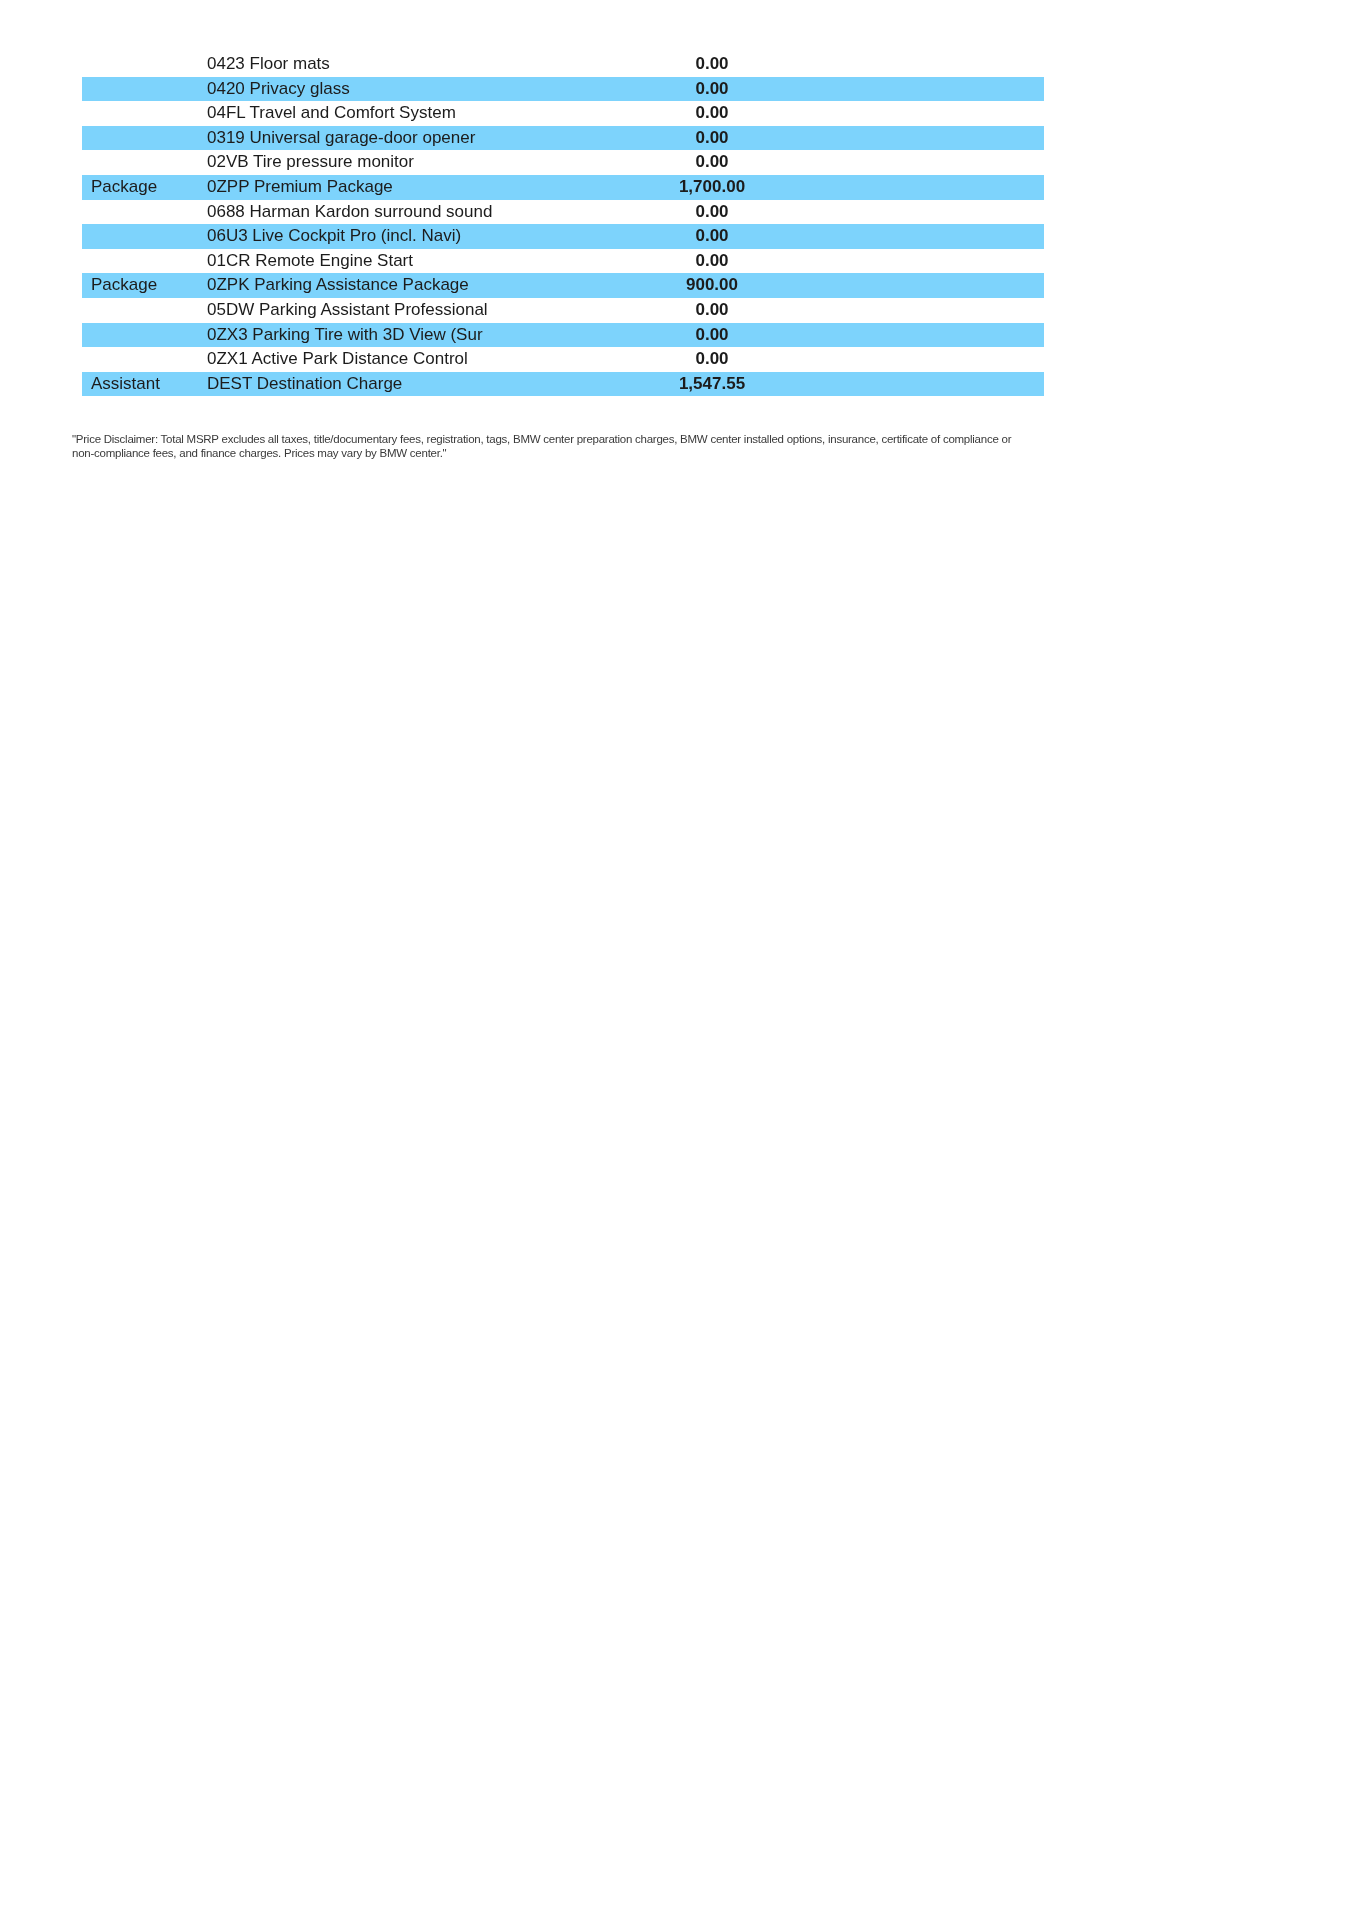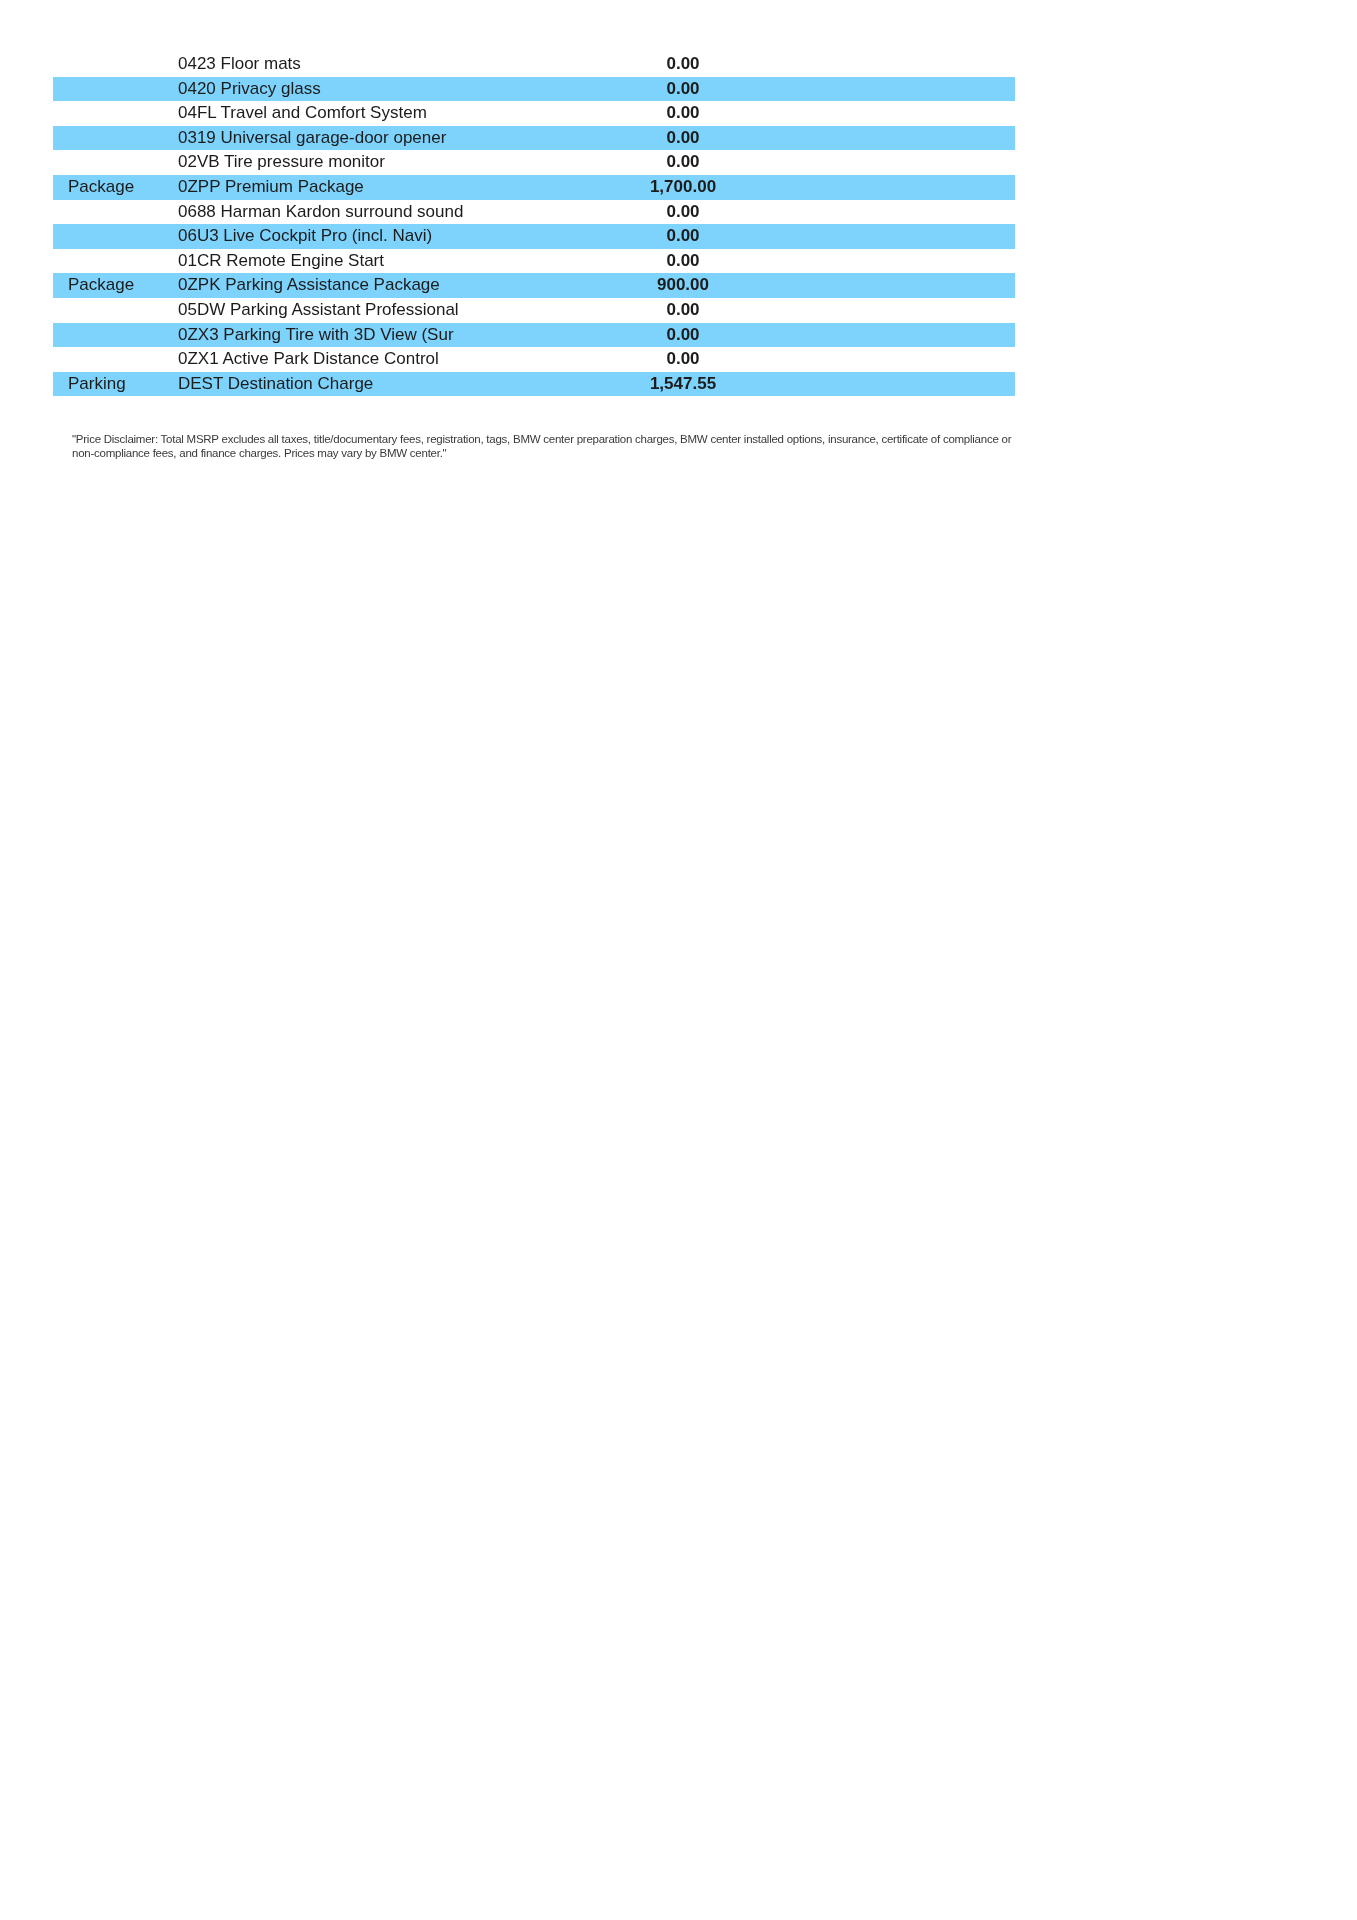--- a/index.html
+++ b/index.html
@@ -13,38 +13,38 @@
     overflow: hidden;
   }
   .page {
     position: absolute;
     inset: 0;
     background: #ffffff;
   }
   .options-table {
     position: absolute;
     top: 52px;
-    left: 53px;
+    left: 82px;
     width: 962px;
   }
   .trow {
     display: flex;
     align-items: center;
     height: 24.6px;
     font-size: 17px;
     line-height: 24.6px;
     color: #1c1c1c;
   }
   .trow.shaded {
     background: #7dd3fc;
   }
   .cell { white-space: nowrap; overflow: hidden; }
   .cell.cat {
     width: 125px;
-    padding-left: 15px;
+    padding-left: 9px;
   }
   .cell.desc {
     width: 410px;
   }
   .cell.price {
     width: 190px;
     text-align: center;
     font-weight: bold;
   }
   .cell.fill {
@@ -139,21 +139,21 @@
         <div class="cell price">0.00</div>
         <div class="cell fill"></div>
       </div>
       <div class="trow">
         <div class="cell cat"></div>
         <div class="cell desc">0ZX1 Active Park Distance Control</div>
         <div class="cell price">0.00</div>
         <div class="cell fill"></div>
       </div>
       <div class="trow shaded">
-        <div class="cell cat">Parking</div>
+        <div class="cell cat">Assistant</div>
         <div class="cell desc">DEST Destination Charge</div>
         <div class="cell price">1,547.55</div>
         <div class="cell fill"></div>
       </div>
     </div>
 
   <div class="disclaimer">"Price Disclaimer: Total MSRP excludes all taxes, title/documentary fees, registration, tags, BMW center preparation charges, BMW center installed options, insurance, certificate of compliance or non-compliance fees, and finance charges. Prices may vary by BMW center."</div>
 
 </div>
 

